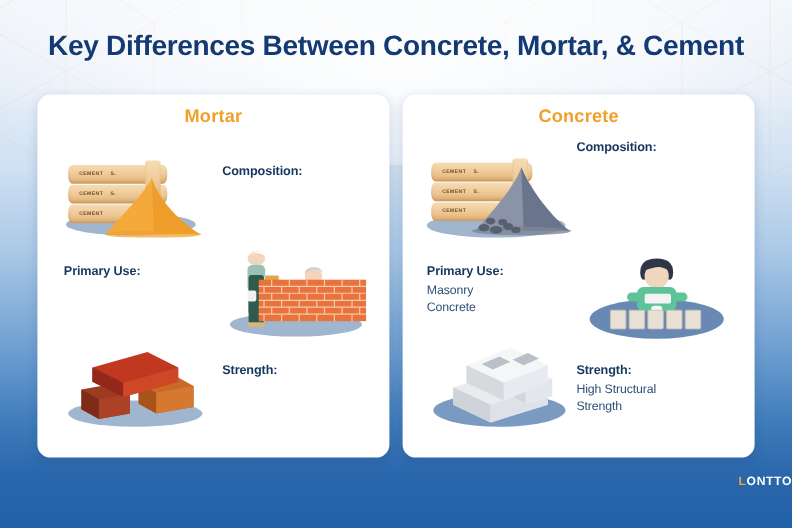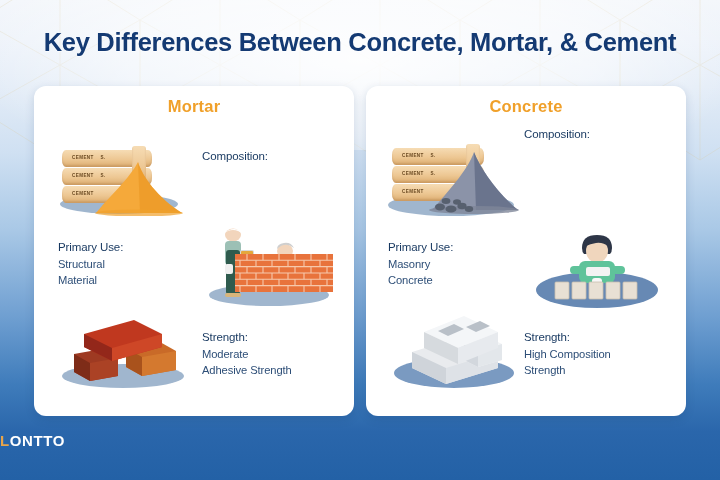--- a/index.html
+++ b/index.html
@@ -71,21 +71,21 @@
     text-align: center;
     font-size: 16.5px;
     font-weight: bold;
     color: #f0a02a;
     letter-spacing: .2px;
   }
 
   .block { position: absolute; }
   .lbl {
     font-size: 11.5px;
-    font-weight: normal;
+    font-weight: bold;
     color: #16375f;
     letter-spacing: -.1px;
     margin-bottom: 4px;
     white-space: nowrap;
   }
   .val {
     font-size: 11.2px;
     color: #2d4e77;
     line-height: 1.42;
     letter-spacing: -.1px;
@@ -114,22 +114,22 @@
     white-space: nowrap;
   }
 
   .footer {
     position: absolute;
     left: 0; bottom: 0; width: 720px; height: 62px;
   }
   .logo {
     position: absolute;
     left: 0; top: 14px; width: 100%;
-    text-align: left;
-    font-size: 15px;
+    text-align: right;
+    font-size: 11px;
     font-weight: bold;
     letter-spacing: .6px;
   }
   .logo .l-mark { color: #e8a44a; }
   .logo .l-rest { color: #ffffff; }
 </style>
 </head>
 <body>
 
 <div id="infographic">
@@ -253,22 +253,20 @@
             <line x1="37" y1="31.6" x2="37" y2="38"></line>
               <line x1="53" y1="31.6" x2="53" y2="38"></line>
             <line x1="69" y1="31.6" x2="69" y2="38"></line>
               <line x1="85" y1="31.6" x2="85" y2="38"></line>
           </g>
         </svg>
       </div>
 
       <div class="block" style="left:24px; top:155px; width:140px;">
         <div class="lbl">Primary Use:</div>
-        <div class="val" style="white-space:pre-line;">Structural
-Material</div>
       </div>
 
       <div class="illo" style="left:22px; top:228px; width:134px; height:80px;">
         <div class="shadow-ell" style="left:6px; top:50px; width:122px; height:24px;"></div>
         <svg style="position:absolute; left:12px; top:4px;" width="112" height="66" viewBox="0 0 112 66">
 
           <path d="M58 30 L92 24 L108 33 L108 52 L74 58 L58 49 Z" fill="#c96a28"></path>
           <path d="M58 30 L74 39 L74 58 L58 49 Z" fill="#a9521c"></path>
           <path d="M74 39 L108 33 L108 52 L74 58 Z" fill="#d4792f"></path>
 
@@ -277,22 +275,20 @@
           <path d="M22 45 L50 40 L50 58 L22 63 Z" fill="#ab4225"></path>
 
           <path d="M16 16 L66 2 L94 16 L94 29 L44 43 L16 29 Z" fill="#c0381f"></path>
           <path d="M16 16 L44 30 L44 43 L16 29 Z" fill="#93271a"></path>
           <path d="M44 30 L94 16 L94 29 L44 43 Z" fill="#ce4727"></path>
         </svg>
       </div>
 
       <div class="block" style="left:168px; top:245px; width:160px;">
         <div class="lbl">Strength:</div>
-        <div class="val" style="white-space:pre-line;">Moderate
-Adhesive Strength</div>
       </div>
     </div>
 
     <div class="card">
       <div class="card-title">Concrete</div>
 
       <div class="illo" style="left:20px; top:50px; width:132px; height:84px;">
         <div class="shadow-ell" style="left:2px; top:58px; width:126px; height:22px;"></div>
         <div class="bag" style="left:6px; top:48px; width:88px; height:17px;"></div>
         <div class="bagtxt" style="left:16px; top:53px;">CEMENT</div>
@@ -365,21 +361,21 @@
           <path d="M22 22 L56 38 L56 54 L22 38 Z" fill="#d6dade"></path>
           <path d="M56 38 L96 22 L96 38 L56 54 Z" fill="#e7eaee"></path>
 
           <path d="M36 21 L52 14 L62 19 L46 26 Z" fill="#b9c0c8"></path>
           <path d="M64 17 L78 11 L88 16 L74 22 Z" fill="#b9c0c8"></path>
         </svg>
       </div>
 
       <div class="block" style="left:158px; top:245px; width:160px;">
         <div class="lbl">Strength:</div>
-        <div class="val" style="white-space:pre-line;">High Composition
+        <div class="val" style="white-space:pre-line;">High Structural
 Strength</div>
       </div>
     </div>
   </div>
 
   <div class="footer">
     <div class="logo">
       <span class="l-mark">L</span><span class="l-rest">ONTTO</span>
     </div>
   </div>

